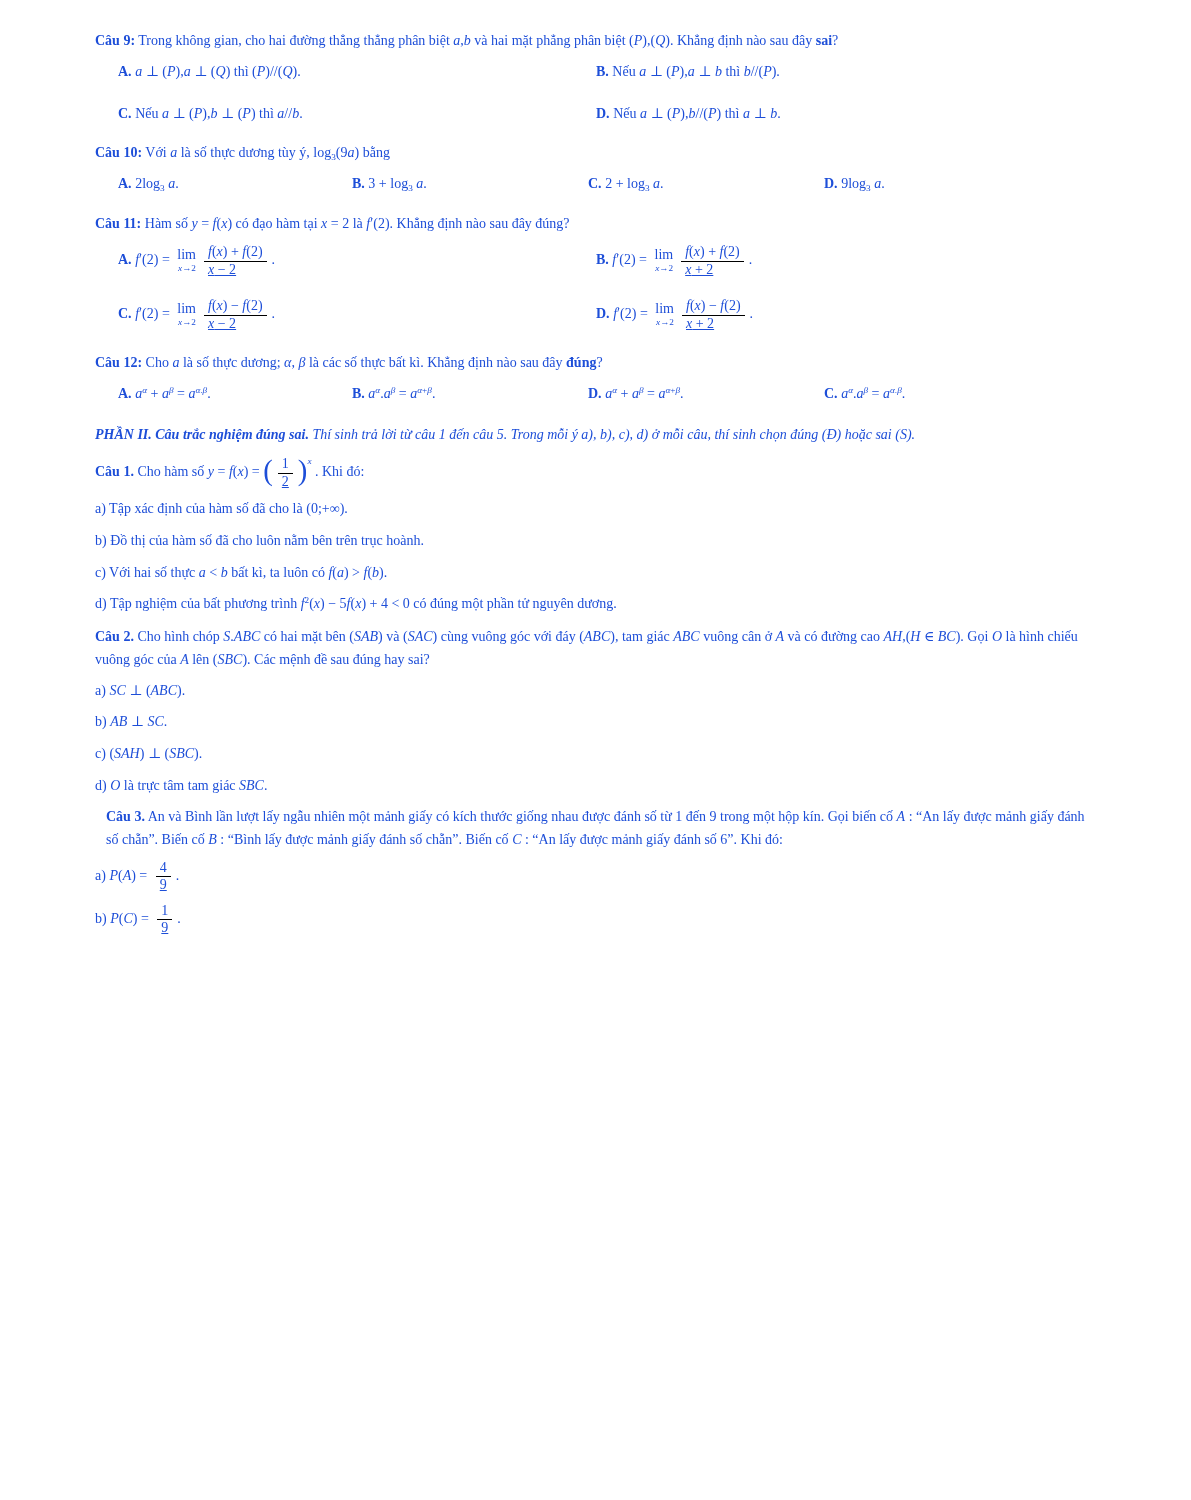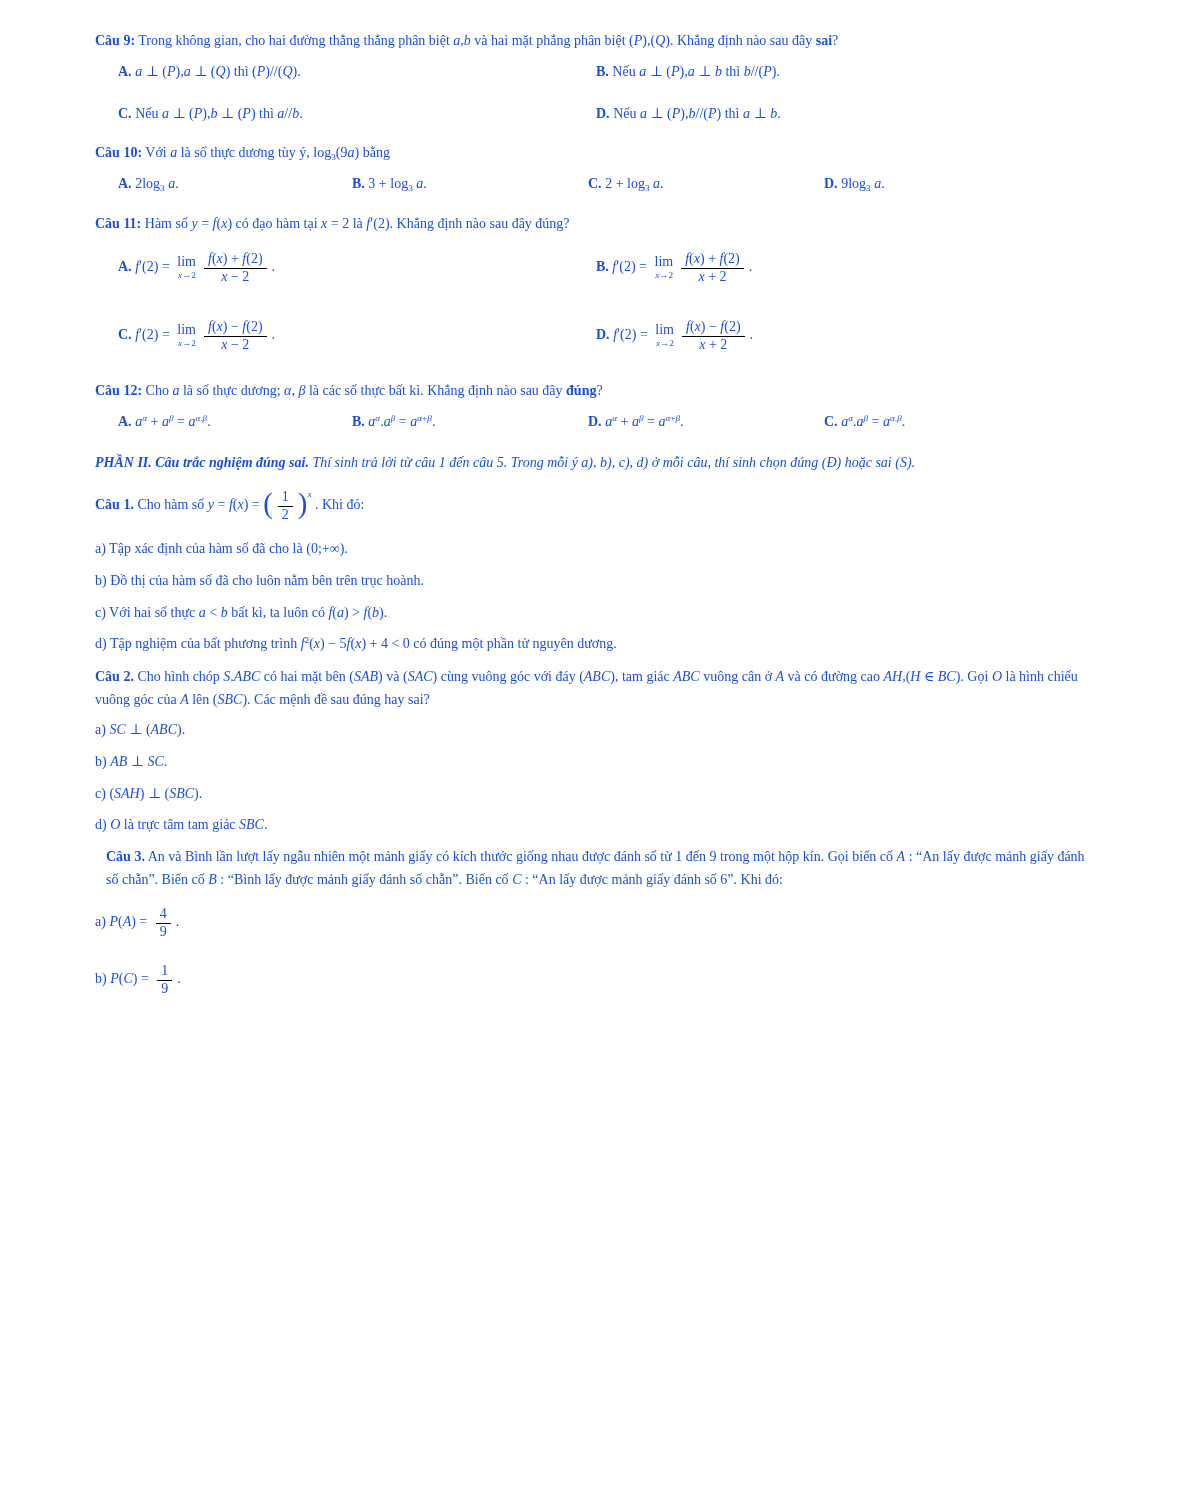--- a/index.html
+++ b/index.html
@@ -19,25 +19,25 @@
   }
   .opts2.tall { margin-bottom:20px; }
   .opts4 {
     display:grid; grid-template-columns:234px 236px 236px 1fr;
     padding-left:23px; margin:0 0 18px 0;
   }
   .opt { white-space:nowrap; }
   .item { margin:7px 0 9px 0; }
   
   .frac {
-    display:inline-block; vertical-align:middle; text-align:center;
-    line-height:1.18; padding:0 3px; margin:7px 2px;
+    display:inline-block; vertical-align:middle; text-align:left;
+    line-height:1.18; padding:0 3px; margin:0 2px;
   }
   .frac .num, .frac .den { display:block; padding:0 4px; }
-  .frac .den { border-top:1.4px solid #000; }
+  .frac .den { border-top:1.4px solid #000;text-decoration:underline; }
   .lim {
     display:inline-block; vertical-align:middle; text-align:center;
     line-height:1.0; margin:0 3px 0 4px;
   }
   .lim .limtop { display:block; }
   .lim .limsub { display:block; font-size:0.66em; margin-top:2px;text-align:right; }
   .sb { font-size:0.66em; vertical-align:-0.28em; }
   .sp { font-size:0.66em; vertical-align:0.55em; }
   .spbig { font-size:0.66em; vertical-align:1.35em; }
   .bp { font-size:2.05em; vertical-align:middle; line-height:0; font-weight:400; position:relative; top:-3px; }

